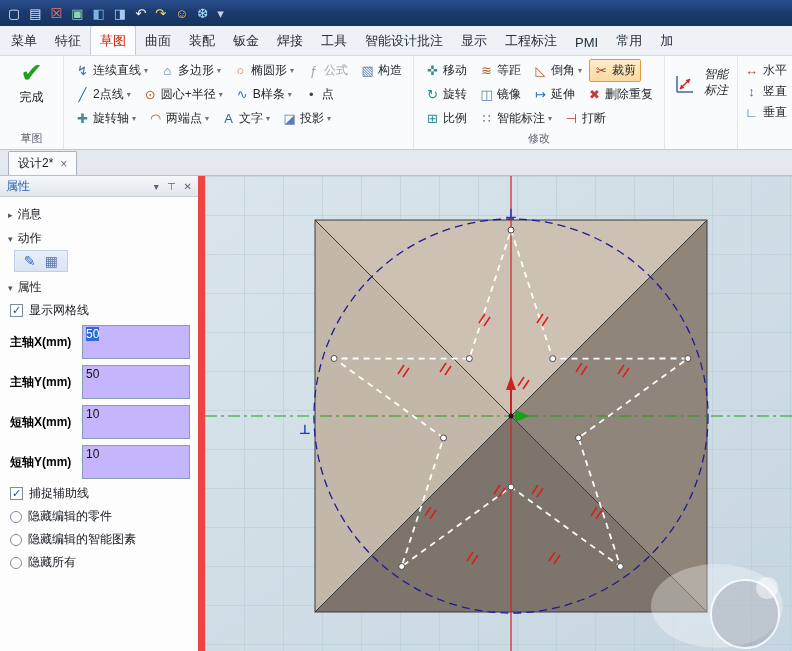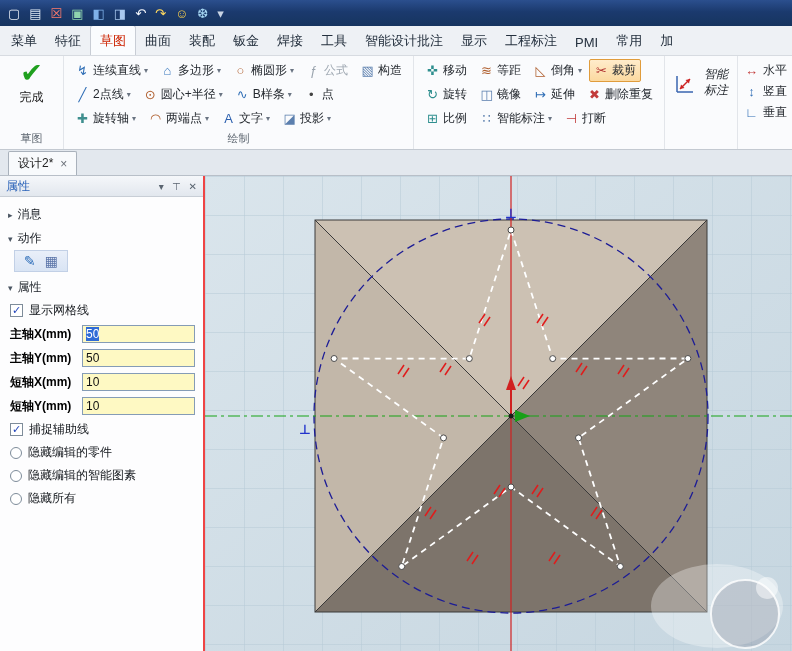--- a/index.html
+++ b/index.html
@@ -38,42 +38,42 @@
   #right-items { display:flex; flex-direction:column; gap:4px; padding-top:3px; }
   .vitem { display:flex; align-items:center; gap:4px; font-size:12px; color:#24292f; white-space:nowrap; }
 
   #doctabs { height:26px; background:#e3e8ee; border-bottom:1px solid #b8bfc8;
     display:flex; align-items:flex-end; padding:3px 0 0 8px; }
   .doctab { display:flex; align-items:center; gap:7px; background:#f8fafc; border:1px solid #a9b1bb;
     border-bottom:none; border-radius:2px 2px 0 0; padding:3px 9px; font-size:12px; color:#222; }
   .doctab .close { color:#6a7078; font-size:12px; }
 
   #main { display:flex; height:475px; }
-  #sidepanel { width:205px; flex:none; background:#fdfdfe; border-right:2px solid #ef4444;
+  #sidepanel { width:205px; flex:none; background:#fdfdfe; border-right:7px solid #ef4444;
     display:flex; flex-direction:column; }
   #panel-header { height:21px; flex:none; background:linear-gradient(#f5f7fa,#e2e7ee);
     border-bottom:1px solid #c8ced6; display:flex; align-items:center; padding:0 6px; }
   .ph-title { color:#2a62b8; font-size:12px; }
   .ph-icons { margin-left:auto; display:flex; gap:8px; color:#5a6470; font-size:10px; }
   #panel-body { flex:1; overflow:hidden; padding-top:5px; }
   .section { display:flex; align-items:center; gap:5px; padding:4px 8px 3px; font-size:12px; color:#1a1f26; }
   .sec-arrow { font-size:9px; color:#4a5562; }
   .action-row { margin:0 8px 3px 14px; background:linear-gradient(#e9eff9,#d9e4f4);
     border:1px solid #c2d0e6; display:inline-flex; gap:9px; padding:3px 9px; }
   .action-btn { font-size:14px; line-height:1; }
   .chk-row,.radio-row { display:flex; align-items:center; gap:6px; padding:3px 8px 3px 10px;
     font-size:12px; color:#14181d; }
   .chk-box { width:13px; height:13px; border:1px solid #7e8c9a; background:#fff; font-size:11px;
     line-height:11px; text-align:center; color:#2244bb; flex:none; }
   .rad { width:12px; height:12px; border:1px solid #7e8c9a; border-radius:50%; background:#fff;
     flex:none; position:relative; }
   .rad.sel::after { content:""; position:absolute; inset:2px; border-radius:50%; background:#2255cc; }
   .field-row { display:flex; align-items:center; gap:4px; padding:3px 8px 3px 10px; }
   .flabel { font-size:12px; font-weight:bold; color:#000000; width:68px; flex:none; }
-  .input-box { flex:1; height:18px; border:1px solid #859cb6; background:#fef9c3; font-size:12px;
+  .input-box { flex:1; height:34px; border:1px solid #859cb6; background:#c4b5fd; font-size:12px;
     color:#111; padding:1px 3px; line-height:14px; overflow:hidden; }
   .input-box .sel { background:#2f6bd6; color:#fff; }
   .panel-btn { width:178px; margin:12px auto 0; height:20px; border:1px solid #9aa3ad;
     background:#fbfcfd; color:#4d555e; font-size:12px; text-align:center; line-height:18px; }
   #canvas { flex:1; position:relative; overflow:hidden; }
   #cv { display:block; }
 </style>
 </head>
 <body>
 
@@ -180,21 +180,20 @@
             <span class="ri-label">文字</span>
             <span class="ri-caret">▾</span>
           </div>
           <div class="ritem">
             <span class="ri-icon" style="color: rgb(91, 127, 174);">◪</span>
             <span class="ri-label">投影</span>
             <span class="ri-caret">▾</span>
           </div>
         </div>
       </div>
-    <div class="glabel">绘制</div>
   </div>
   <div class="rgroup">
     <div class="rrows" id="modify-rows">
         <div class="rrow">
           <div class="ritem">
             <span class="ri-icon" style="color: rgb(47, 143, 143);">✜</span>
             <span class="ri-label">移动</span>
           </div>
           <div class="ritem">
             <span class="ri-icon" style="color: rgb(176, 96, 48);">≋</span>
@@ -237,20 +236,21 @@
             <span class="ri-icon" style="color: rgb(91, 127, 174);">∷</span>
             <span class="ri-label">智能标注</span>
             <span class="ri-caret">▾</span>
           </div>
           <div class="ritem">
             <span class="ri-icon" style="color: rgb(194, 59, 59);">⊣</span>
             <span class="ri-label">打断</span>
           </div>
         </div>
       </div>
+    <div class="glabel">修改</div>
   </div>
   <div class="rgroup" id="g-smart">
     <div class="smart-btn">
       <svg width="26" height="26" viewBox="0 0 26 26">
         <path d="M4 22 V6 M4 22 H20" stroke="#3a66b0" stroke-width="1.5" fill="none"></path>
         <path d="M7 19 L17 9" stroke="#cc2222" stroke-width="1.5"></path>
         <path d="M17 9 l-4.5 1 3.5 3.5 z" fill="#cc2222"></path>
         <path d="M7 19 l4.5 -1 -3.5 -3.5 z" fill="#cc2222"></path>
       </svg>
       <span class="smart-label">智能标注</span>

